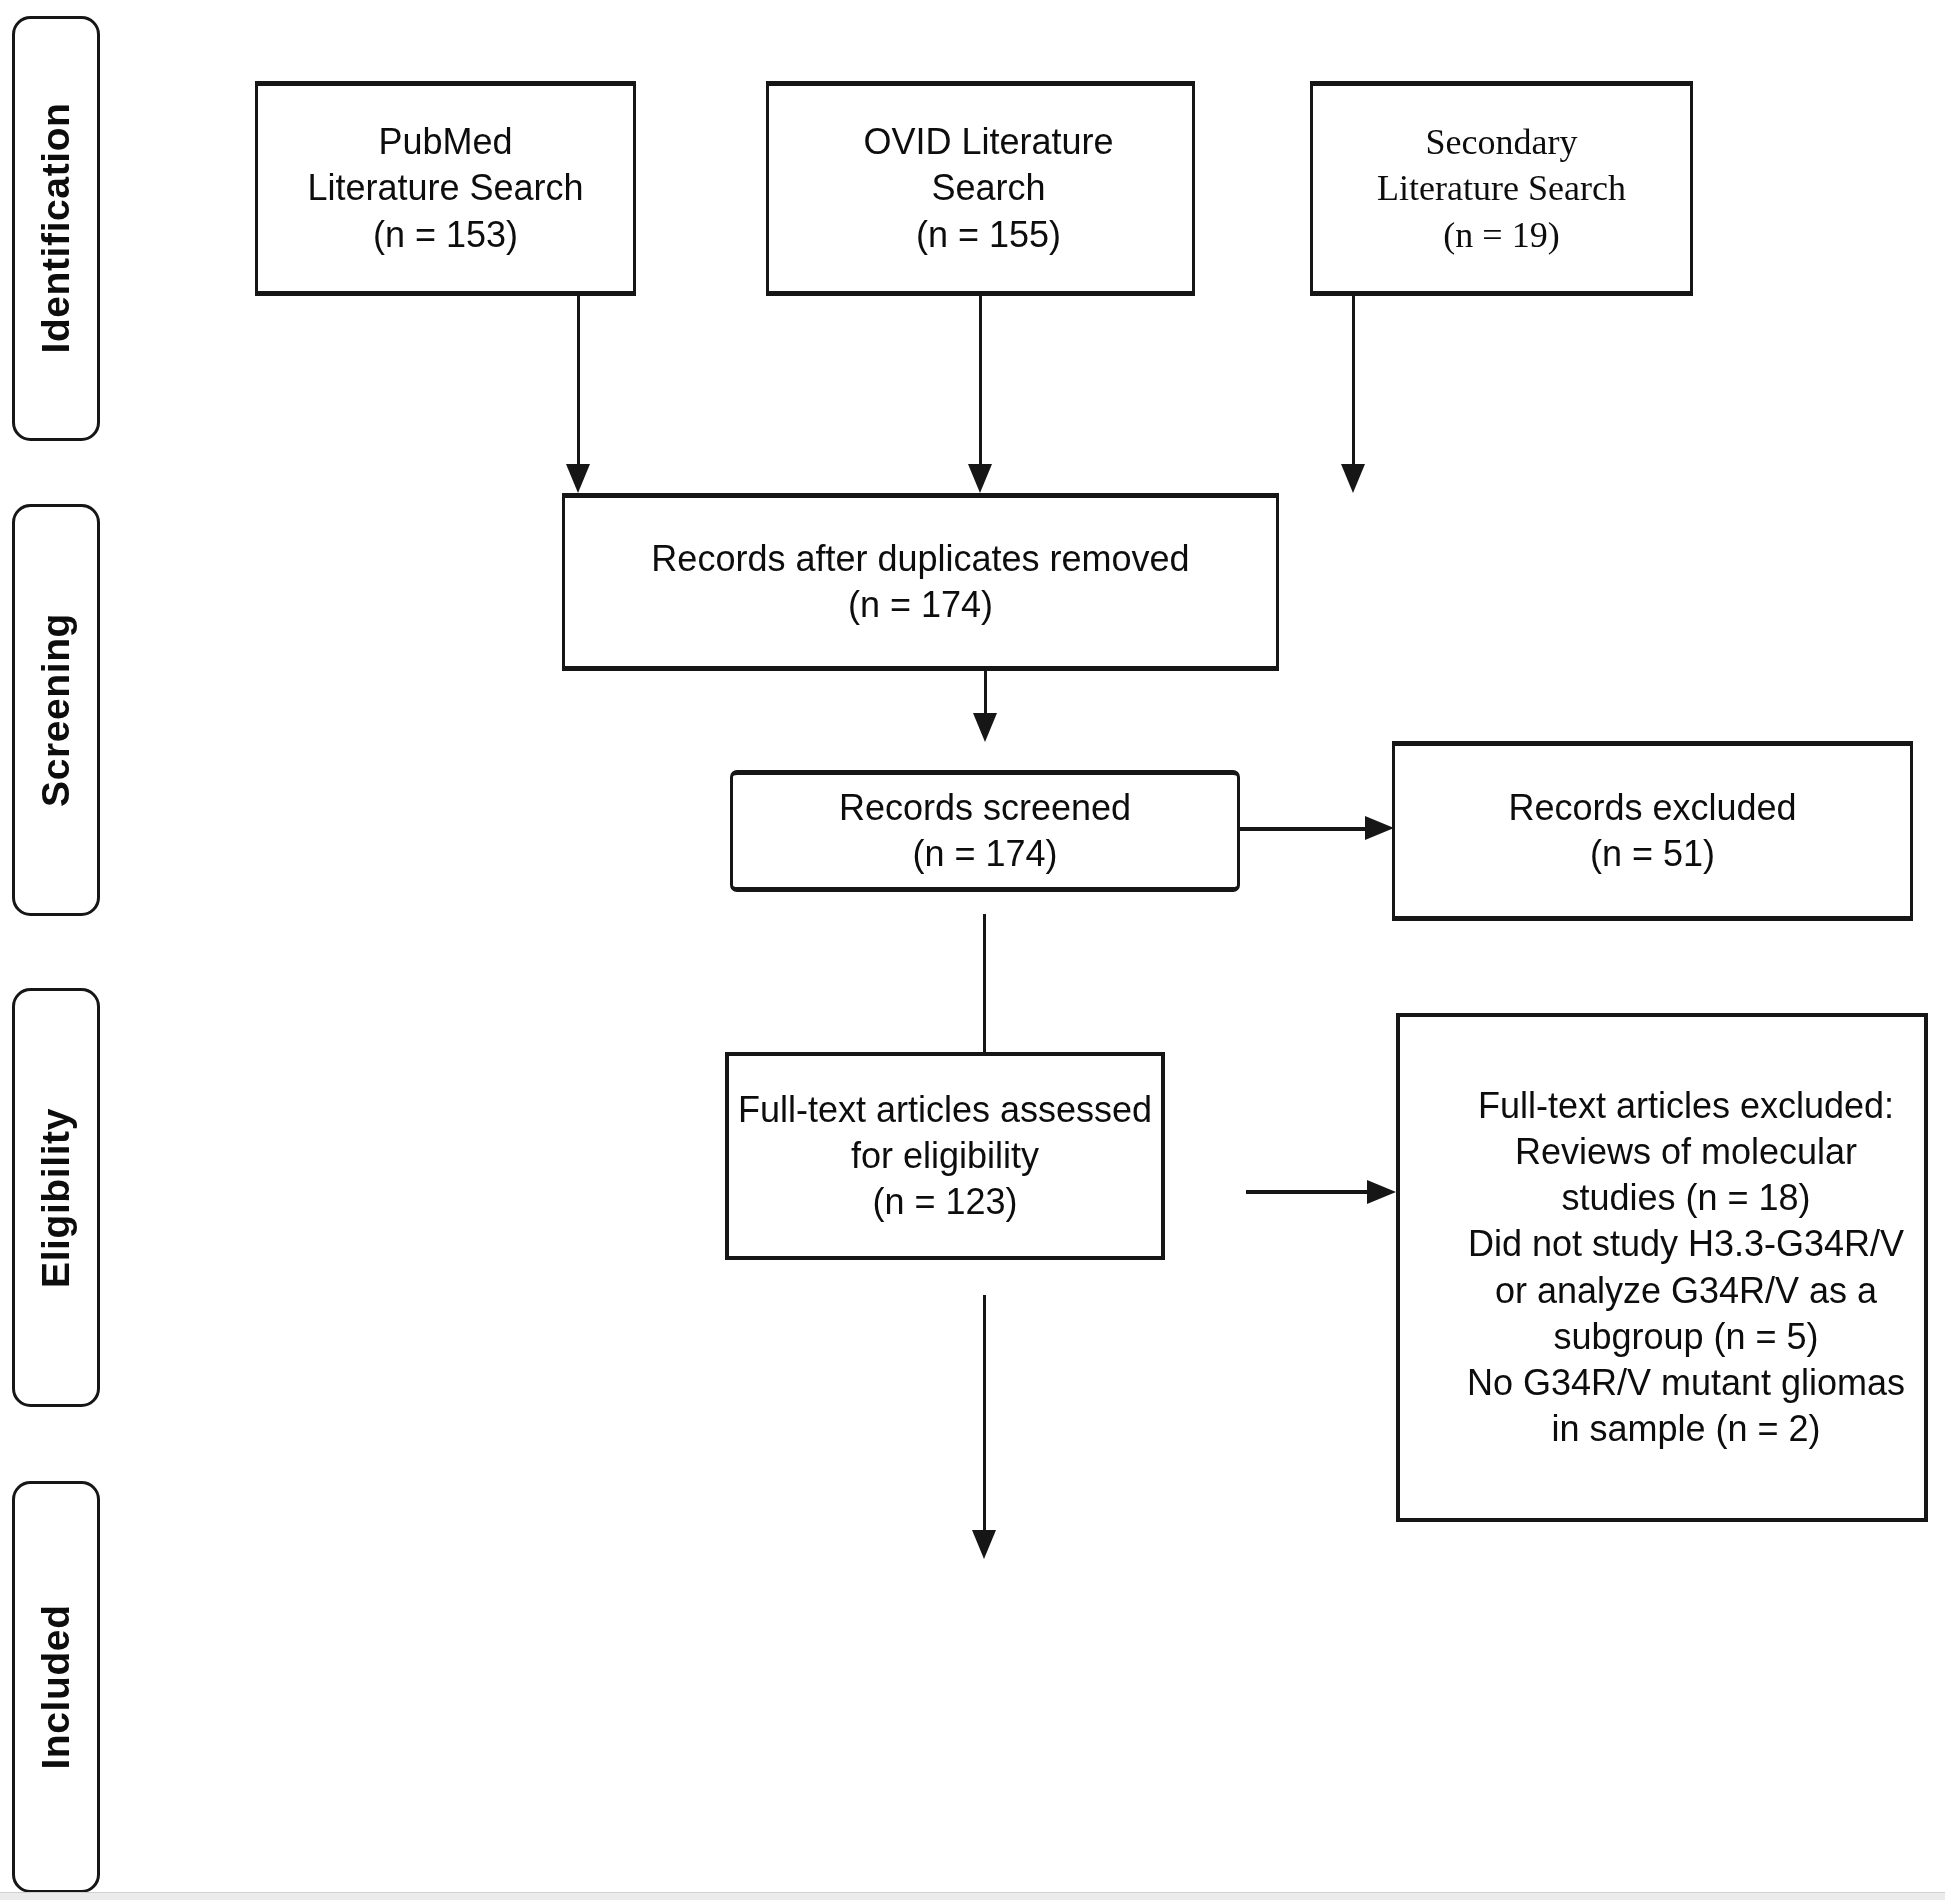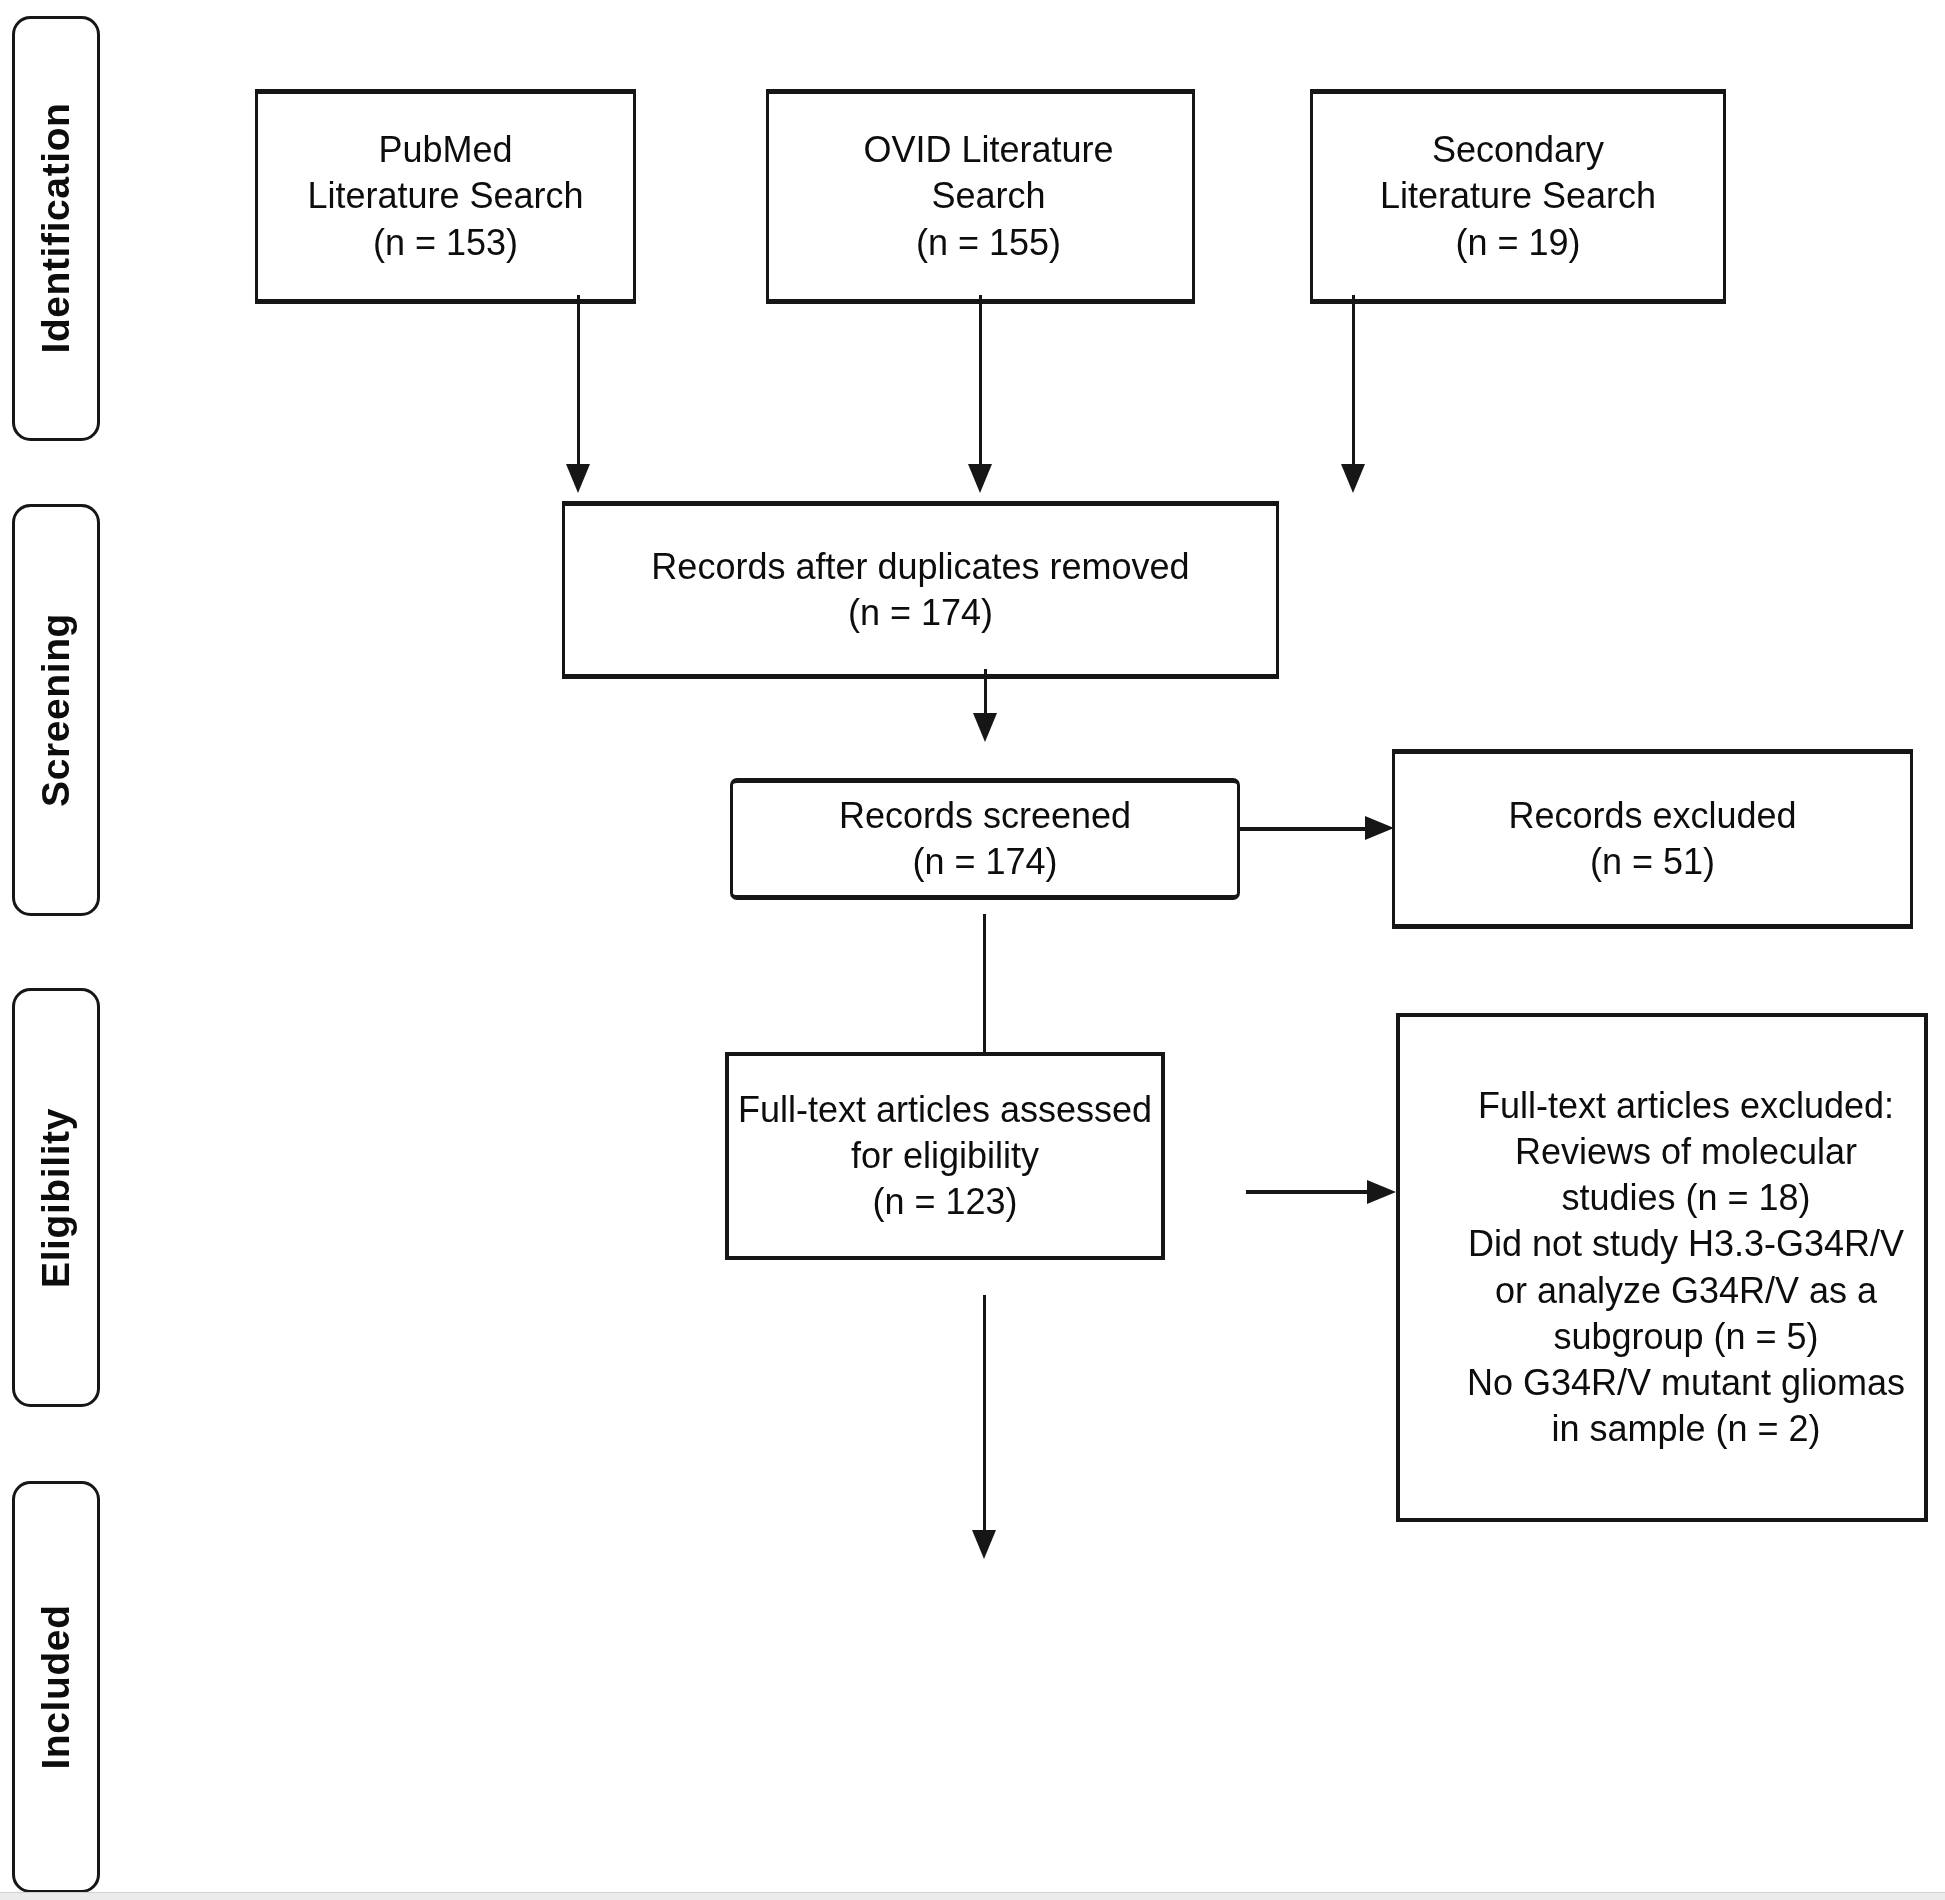--- a/index.html
+++ b/index.html
@@ -48,21 +48,20 @@
     justify-content: center;
     text-align: center;
     font-size: 36px;
     line-height: 1.28;
     white-space: pre-line;
     color: #0d0d0d;
   }
   .fbox.hvy {
     border-top-width: 5.8px;
     border-bottom-width: 5.8px;
-    margin-top: 8px;
   }
   .fbox.thick7 {
     border-width: 4px;
   }
   
   .vline {
     position: absolute;
     width: 2.9px;
     background: #161616;
   }
@@ -116,21 +115,21 @@
   <div class="stage" style="top:1481px; height:412px;">
     <span>Included</span>
   </div>
 
   <div class="fbox hvy" style="left:255px; top:81px; width:381px; height:215px;">PubMed
 Literature Search
 (n = 153)</div>
   <div class="fbox hvy" style="left:766px; top:81px; width:429px; height:215px;padding-left:16px;">OVID Literature
 Search
 (n = 155)</div>
-  <div class="fbox hvy" style="left:1310px; top:81px; width:416px; height:215px;">Secondary
+  <div class="fbox hvy" style="left:1310px; top:81px; width:383px; height:215px;font-family:Liberation Serif, serif;">Secondary
 Literature Search
 (n = 19)</div>
 
   <div class="vline" style="left:577px; top:295px; height:170px;"></div>
   <div class="head-down" style="left:566px; top:464px;"></div>
 
   <div class="vline" style="left:979px; top:295px; height:170px;"></div>
   <div class="head-down" style="left:968px; top:464px;"></div>
 
   <div class="vline" style="left:1352px; top:295px; height:170px;"></div>

